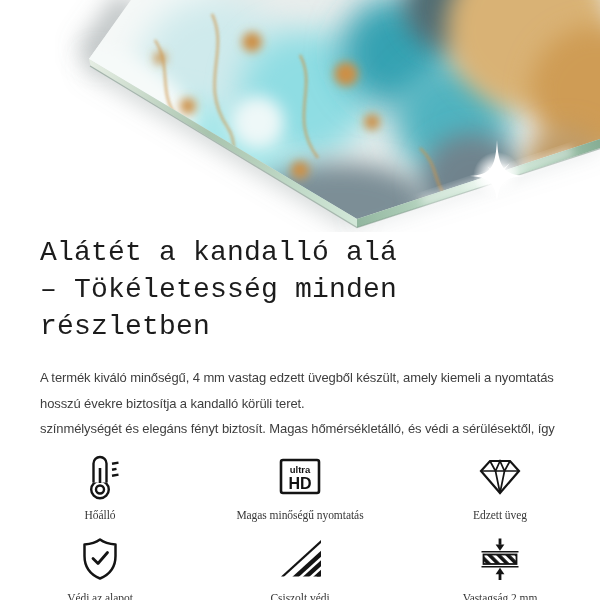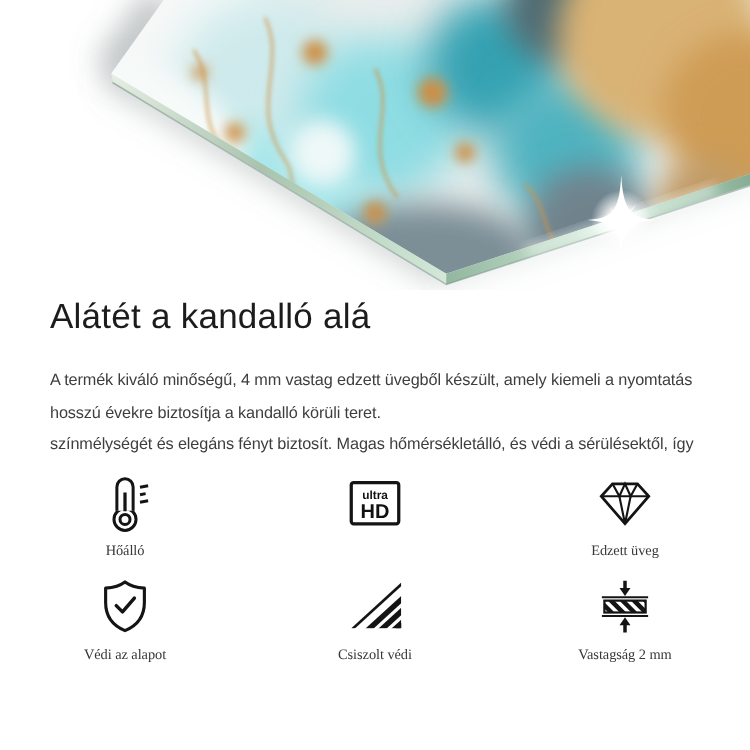--- a/index.html
+++ b/index.html
@@ -5,21 +5,21 @@
   html,body{margin:0;padding:0;}
   body{
     width:600px;height:600px;overflow:hidden;background:#ffffff;
     font-family:"Liberation Sans","DejaVu Sans",sans-serif;
   }
   .page{position:relative;width:600px;height:600px;}
   .hero{width:600px;height:232px;display:block;}
   .hero svg{display:block;}
   h1{
     margin:2px 40px 15px;
-    font-family:Liberation Sans, sans-serif;
+    font-family:Liberation Mono, monospace;
     font-weight:400;font-size:28px;line-height:37px;color:#1c1c1c;
     letter-spacing:.2px;
   }
   .h-line{display:block;}
   .desc{margin:20px 40px 0;}
   .desc-line{
     font-size:13px;line-height:25.5px;color:#3e3e3e;letter-spacing:-.1px;
     white-space:nowrap;
   }
   .features{
@@ -126,20 +126,21 @@
         <rect x="-80" y="-2.5" width="160" height="5" rx="2.5" fill="#ffffff" opacity="0.9" filter="url(#b5)" transform="rotate(-18.4)"></rect>
         <circle r="24" fill="url(#glow)"></circle>
         <path d="M0,-36 C1.6,-8 7,-1.6 28,0 C7,1.6 1.6,7 0,27 C-1.6,7 -7,1.6 -27,0 C-7,-1.6 -1.6,-7 0,-36 Z" fill="#ffffff"></path>
         <path d="M0,-36 C1.6,-8 7,-1.6 28,0 C7,1.6 1.6,7 0,27 C-1.6,7 -7,1.6 -27,0 C-7,-1.6 -1.6,-7 0,-36 Z" fill="#ffffff" transform="rotate(45) scale(0.5)" opacity="0.85"></path>
       </g>
     </svg>
   </div>
 
   <h1>
     <span class="h-line">Alátét a kandalló alá</span>
+    <span class="h-line">– Tökéletesség minden részletben</span>
   </h1>
 
   <div class="desc">
     <div class="desc-line">A termék kiváló minőségű, 4 mm vastag edzett üvegből készült, amely kiemeli a nyomtatás</div>
     <div class="desc-line">hosszú évekre biztosítja a kandalló körüli teret.</div>
     <div class="desc-line">színmélységét és elegáns fényt biztosít. Magas hőmérsékletálló, és védi a sérülésektől, így</div>
   </div>
 
   <div class="features">
 
@@ -159,20 +160,21 @@
     </div>
 
     <div class="feature">
       <div class="ficon">
         <svg width="48" height="48" viewBox="0 0 48 48" fill="none">
           <rect x="5" y="8" width="38" height="33" rx="2" stroke="#141414" stroke-width="2.6"></rect>
           <text x="24" y="21" text-anchor="middle" fill="#111111" font-family="Liberation Sans, sans-serif" font-size="9.5" font-weight="700">ultra</text>
           <text x="24" y="36.5" text-anchor="middle" fill="#111111" font-family="Liberation Sans, sans-serif" font-size="16" font-weight="700">HD</text>
         </svg>
       </div>
+      <div class="flabel">Magas minőségű nyomtatás</div>
     </div>
 
     <div class="feature">
       <div class="ficon">
         <svg width="48" height="48" viewBox="0 0 48 48" fill="none">
           <path d="M14,9 L34,9 L43,19 L24,41 L5,19 Z" stroke="#141414" stroke-width="2.2" stroke-linejoin="miter"></path>
           <path d="M5,19 H43" stroke="#141414" stroke-width="1.7"></path>
           <path d="M14,9 L19.5,19 L24,9 L28.5,19 L34,9" stroke="#141414" stroke-width="1.7" stroke-linejoin="miter"></path>
           <path d="M19.5,19 L24,41 L28.5,19" stroke="#141414" stroke-width="1.7" stroke-linejoin="miter"></path>
         </svg>

